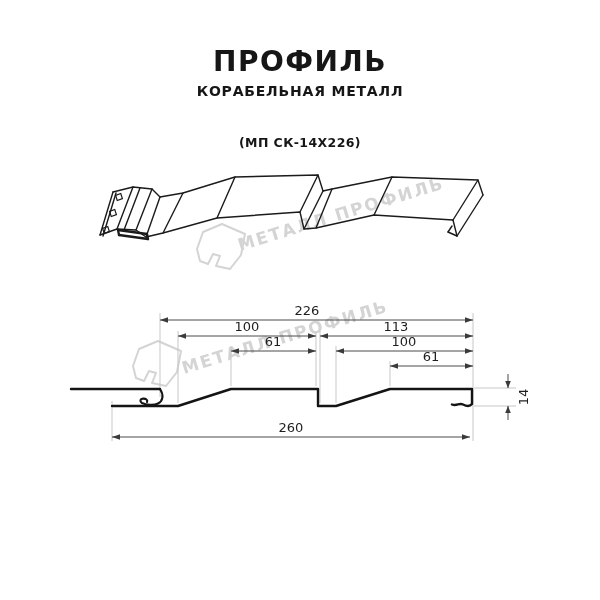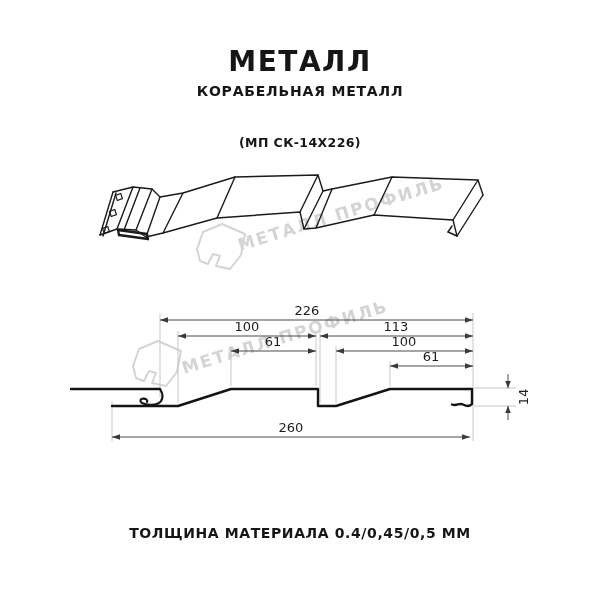--- a/index.html
+++ b/index.html
@@ -22,21 +22,21 @@
   .dimtxt{font-family:"DejaVu Sans","Liberation Sans",sans-serif;font-size:13px;fill:#1e1e1e;}
   .wm{fill:none;stroke:#d4d4d4;stroke-width:2;stroke-linejoin:round;}
   .wmtxt{font-family:"DejaVu Sans","Liberation Sans",sans-serif;font-size:17px;font-weight:700;
          letter-spacing:2px;fill:#d4d4d4;}
 </style>
 </head>
 <body>
 
 <div class="page">
 
-  <div class="hdr title">МЕТАЛЛ</div>
+  <div class="hdr title">ПРОФИЛЬ</div>
   <div class="hdr subtitle">КОРАБЕЛЬНАЯ МЕТАЛЛ</div>
   <div class="hdr code">(МП СК-14Х226)</div>
 
   <svg class="canvas" width="600" height="600" viewBox="0 0 600 600">
 
     <defs>
       <path id="mp-logo" d="M 133,366 L 139,349 L 158,341 L 181,351 L 177,372 L 166,386 L 152,383 L 156,373 L 149,371 L 144,381 L 136,378 Z"></path>
     </defs>
 
     <g>
@@ -166,14 +166,13 @@
       <g>
         <line class="dim" x1="508" y1="374" x2="508" y2="388"></line>
         <line class="dim" x1="508" y1="406" x2="508" y2="420"></line>
         <polygon class="ah" points="508,388 505.2,381 510.8,381"></polygon>
         <polygon class="ah" points="508,406 505.2,413 510.8,413"></polygon>
         <text class="dimtxt" x="528" y="397" text-anchor="middle" transform="rotate(-90 528 397)">14</text>
       </g>
     </g>
   </svg>
 
-  <div class="hdr footer">ТОЛЩИНА МАТЕРИАЛА 0.4/0,45/0,5 ММ</div>
 </div>
 
 </body></html>

